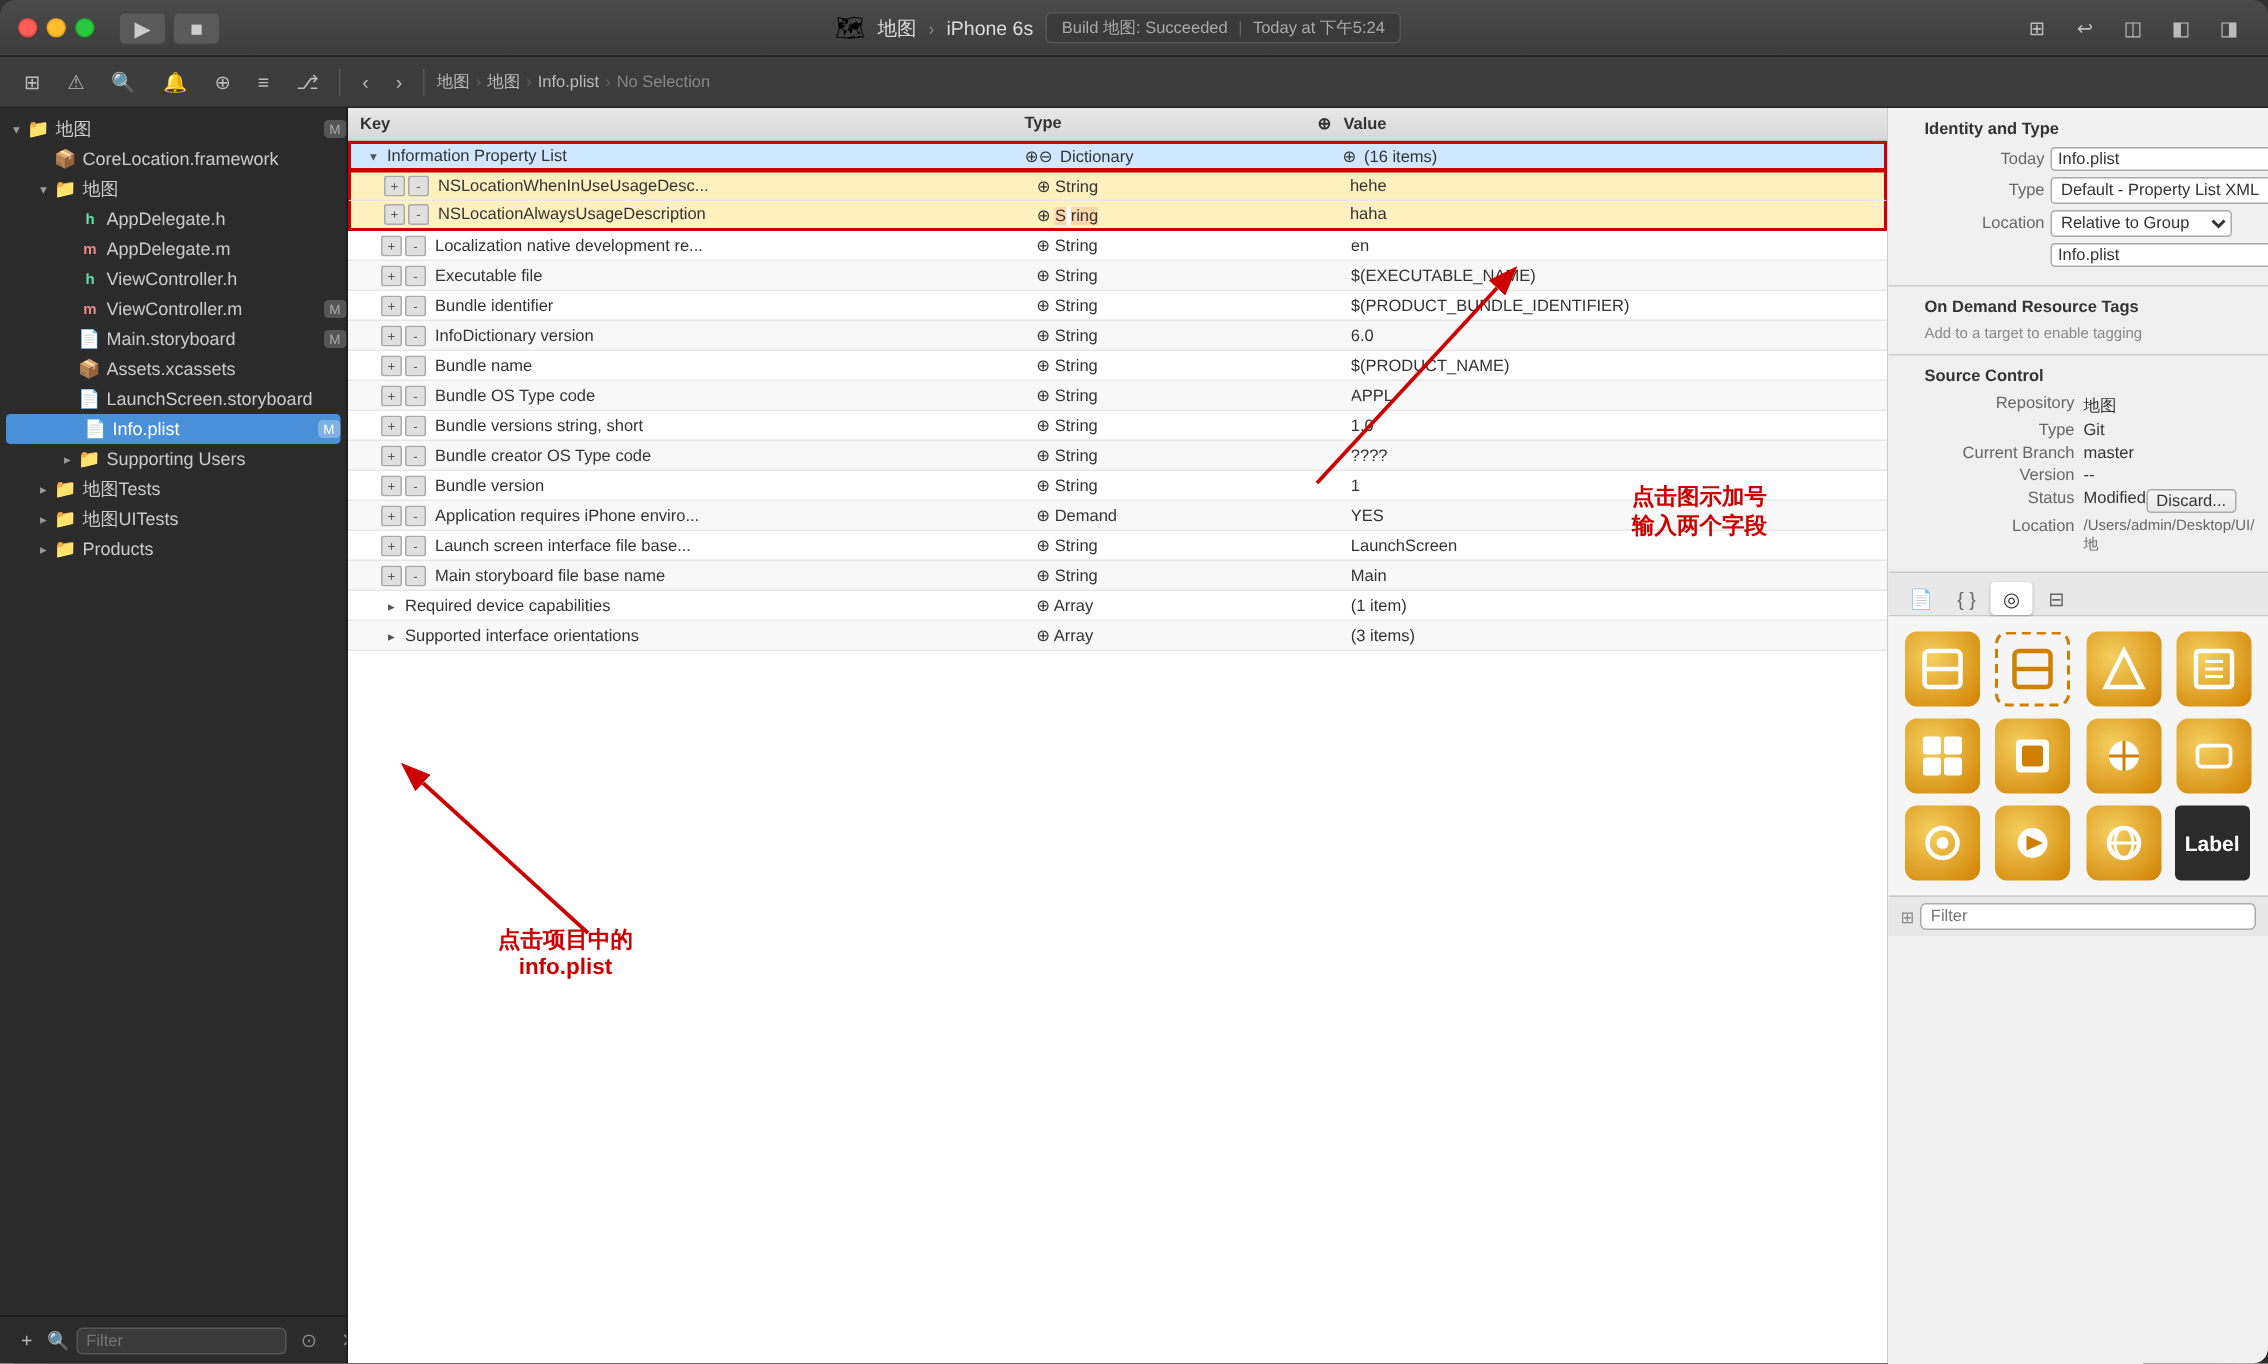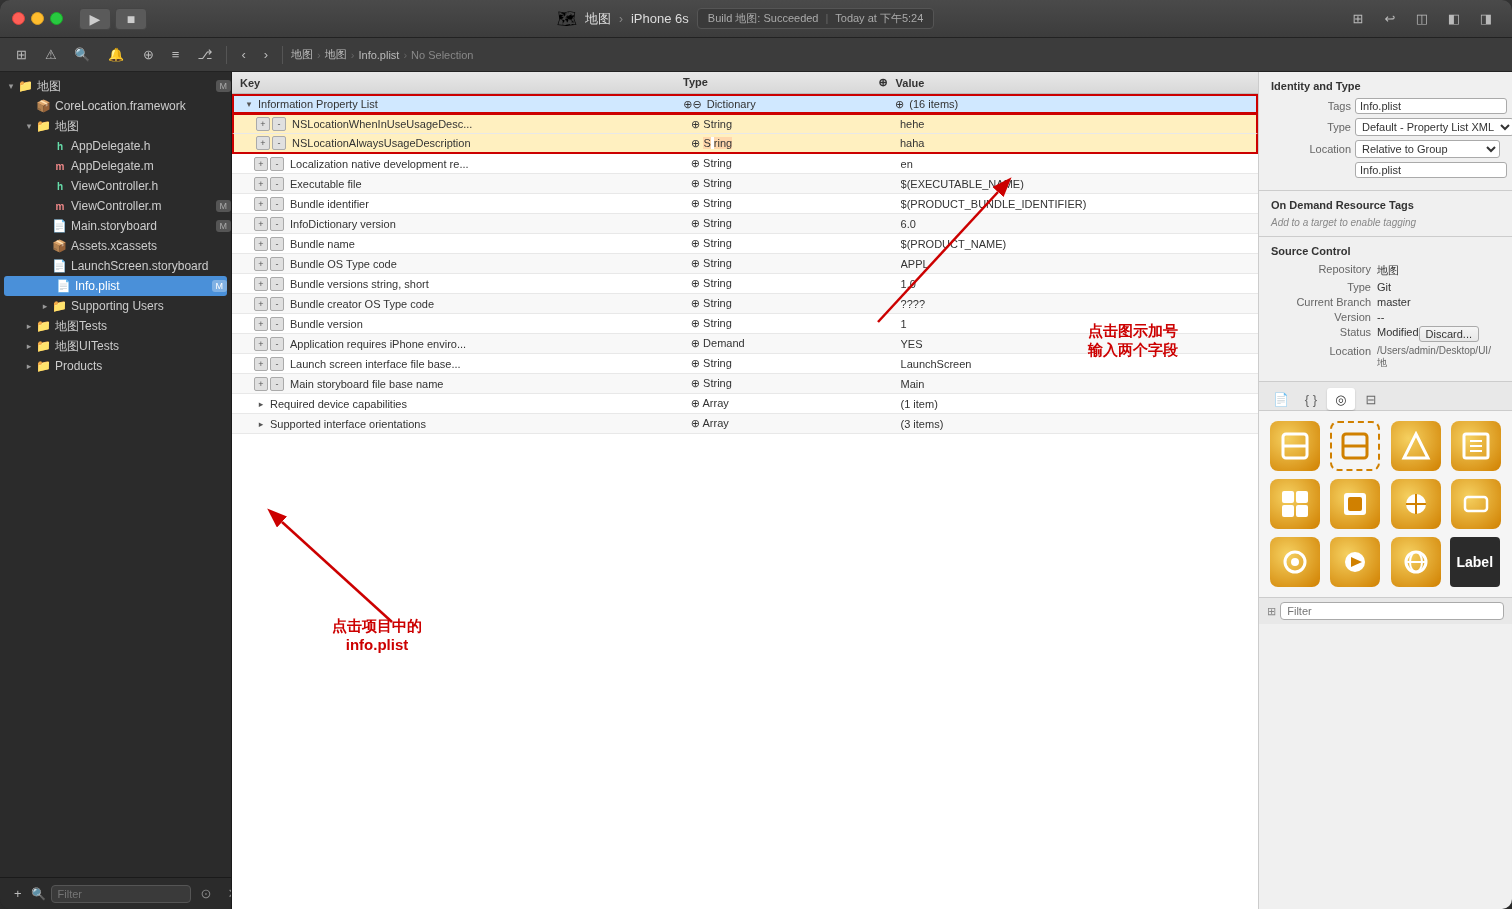--- a/index.html
+++ b/index.html
@@ -61,21 +61,21 @@
     .plist-row { display: flex; align-items: center; padding: 0 8px; height: 20px; border-bottom: 1px solid #e8e8e8; cursor: pointer; }
     .plist-cell { font-size: 11px; color: #333; overflow: hidden; text-overflow: ellipsis; white-space: nowrap; }
     .plist-cell.key { flex: 2.5; display: flex; align-items: center; gap: 2px; }
     .plist-cell.type { flex: 1.2; }
     .plist-cell.value { flex: 2; }
     .row-controls { display: flex; gap: 2px; margin-right: 4px; }
     .row-control-btn { width: 14px; height: 14px; border-radius: 2px; background: #e0e0e0; border: 1px solid #aaa; display: flex; align-items: center; justify-content: center; font-size: 9px; color: #555; cursor: pointer; }
 
     
     .inspector { width: 254px; background: #f0f0f0; border-left: 1px solid #ccc; display: flex; flex-direction: column; overflow-y: auto; flex-shrink: 0; }
-    .inspector-section { padding: 8px 12px; border-bottom: 1px solid #ccc; }
+    .inspector-section { padding: 8px 24px; border-bottom: 1px solid #ccc; }
     .inspector-title { font-size: 11px; font-weight: 700; color: #333; margin-bottom: 6px; }
     .inspector-row { display: flex; align-items: center; margin-bottom: 4px; gap: 4px; }
     .inspector-label { font-size: 11px; color: #666; width: 80px; text-align: right; flex-shrink: 0; }
     .inspector-input { font-size: 11px; background: #fff; border: 1px solid #aaa; border-radius: 3px; padding: 1px 4px; flex: 1; color: #333; }
     .inspector-select { font-size: 11px; background: #fff; border: 1px solid #aaa; border-radius: 3px; padding: 1px 2px; flex: 1; color: #333; }
     .inspector-fullpath { font-size: 10px; color: #555; word-break: break-all; line-height: 1.4; }
     .localize-btn { width: 100%; padding: 3px; background: linear-gradient(to bottom, #f5f5f5, #e8e8e8); border: 1px solid #aaa; border-radius: 4px; font-size: 11px; color: #333; cursor: pointer; text-align: center; }
     .checkbox-row { display: flex; align-items: center; gap: 6px; margin-bottom: 3px; }
     .checkbox-label { font-size: 11px; color: #333; }
     .source-control-row { display: flex; margin-bottom: 3px; }
@@ -515,21 +515,21 @@
       <div style="position:absolute; right:80px; top:250px; color:#cc0000; font-size:15px; font-weight:bold; z-index:201; pointer-events:none; text-align:center;">
         <span style="white-space:pre;">点击图示加号
 输入两个字段</span>
       </div>
     </div>
 
     <div class="inspector">
       <div class="inspector-section">
         <div class="inspector-title">Identity and Type</div>
         <div class="inspector-row">
-          <span class="inspector-label">Tags</span>
+          <span class="inspector-label">Today</span>
           <input class="inspector-input" type="text" value="Info.plist" style="">
         </div>
         <div class="inspector-row">
           <span class="inspector-label">Type</span>
           <select class="inspector-select">
             <option>Default - Property List XML</option>
           </select>
         </div>
         <div class="inspector-row">
           <span class="inspector-label">Location</span>
@@ -539,21 +539,21 @@
         </div>
         <div class="inspector-row">
           <span class="inspector-label" style="width:80px;"></span>
           <input class="inspector-input" type="text" value="Info.plist" style="">
 
         </div>
       </div>
 
       <div class="inspector-section">
         <div class="inspector-title">On Demand Resource Tags</div>
-        <div style="font-size:10px; color:#888; font-style:italic;">Add to a target to enable tagging</div>
+        <div style="font-size:10px; color:#888; ">Add to a target to enable tagging</div>
       </div>
 
 
 
       <div class="inspector-section">
         <div class="inspector-title">Source Control</div>
         <div class="source-control-row">
           <span class="sc-label">Repository</span>
           <span class="sc-value">地图</span>
         </div>

